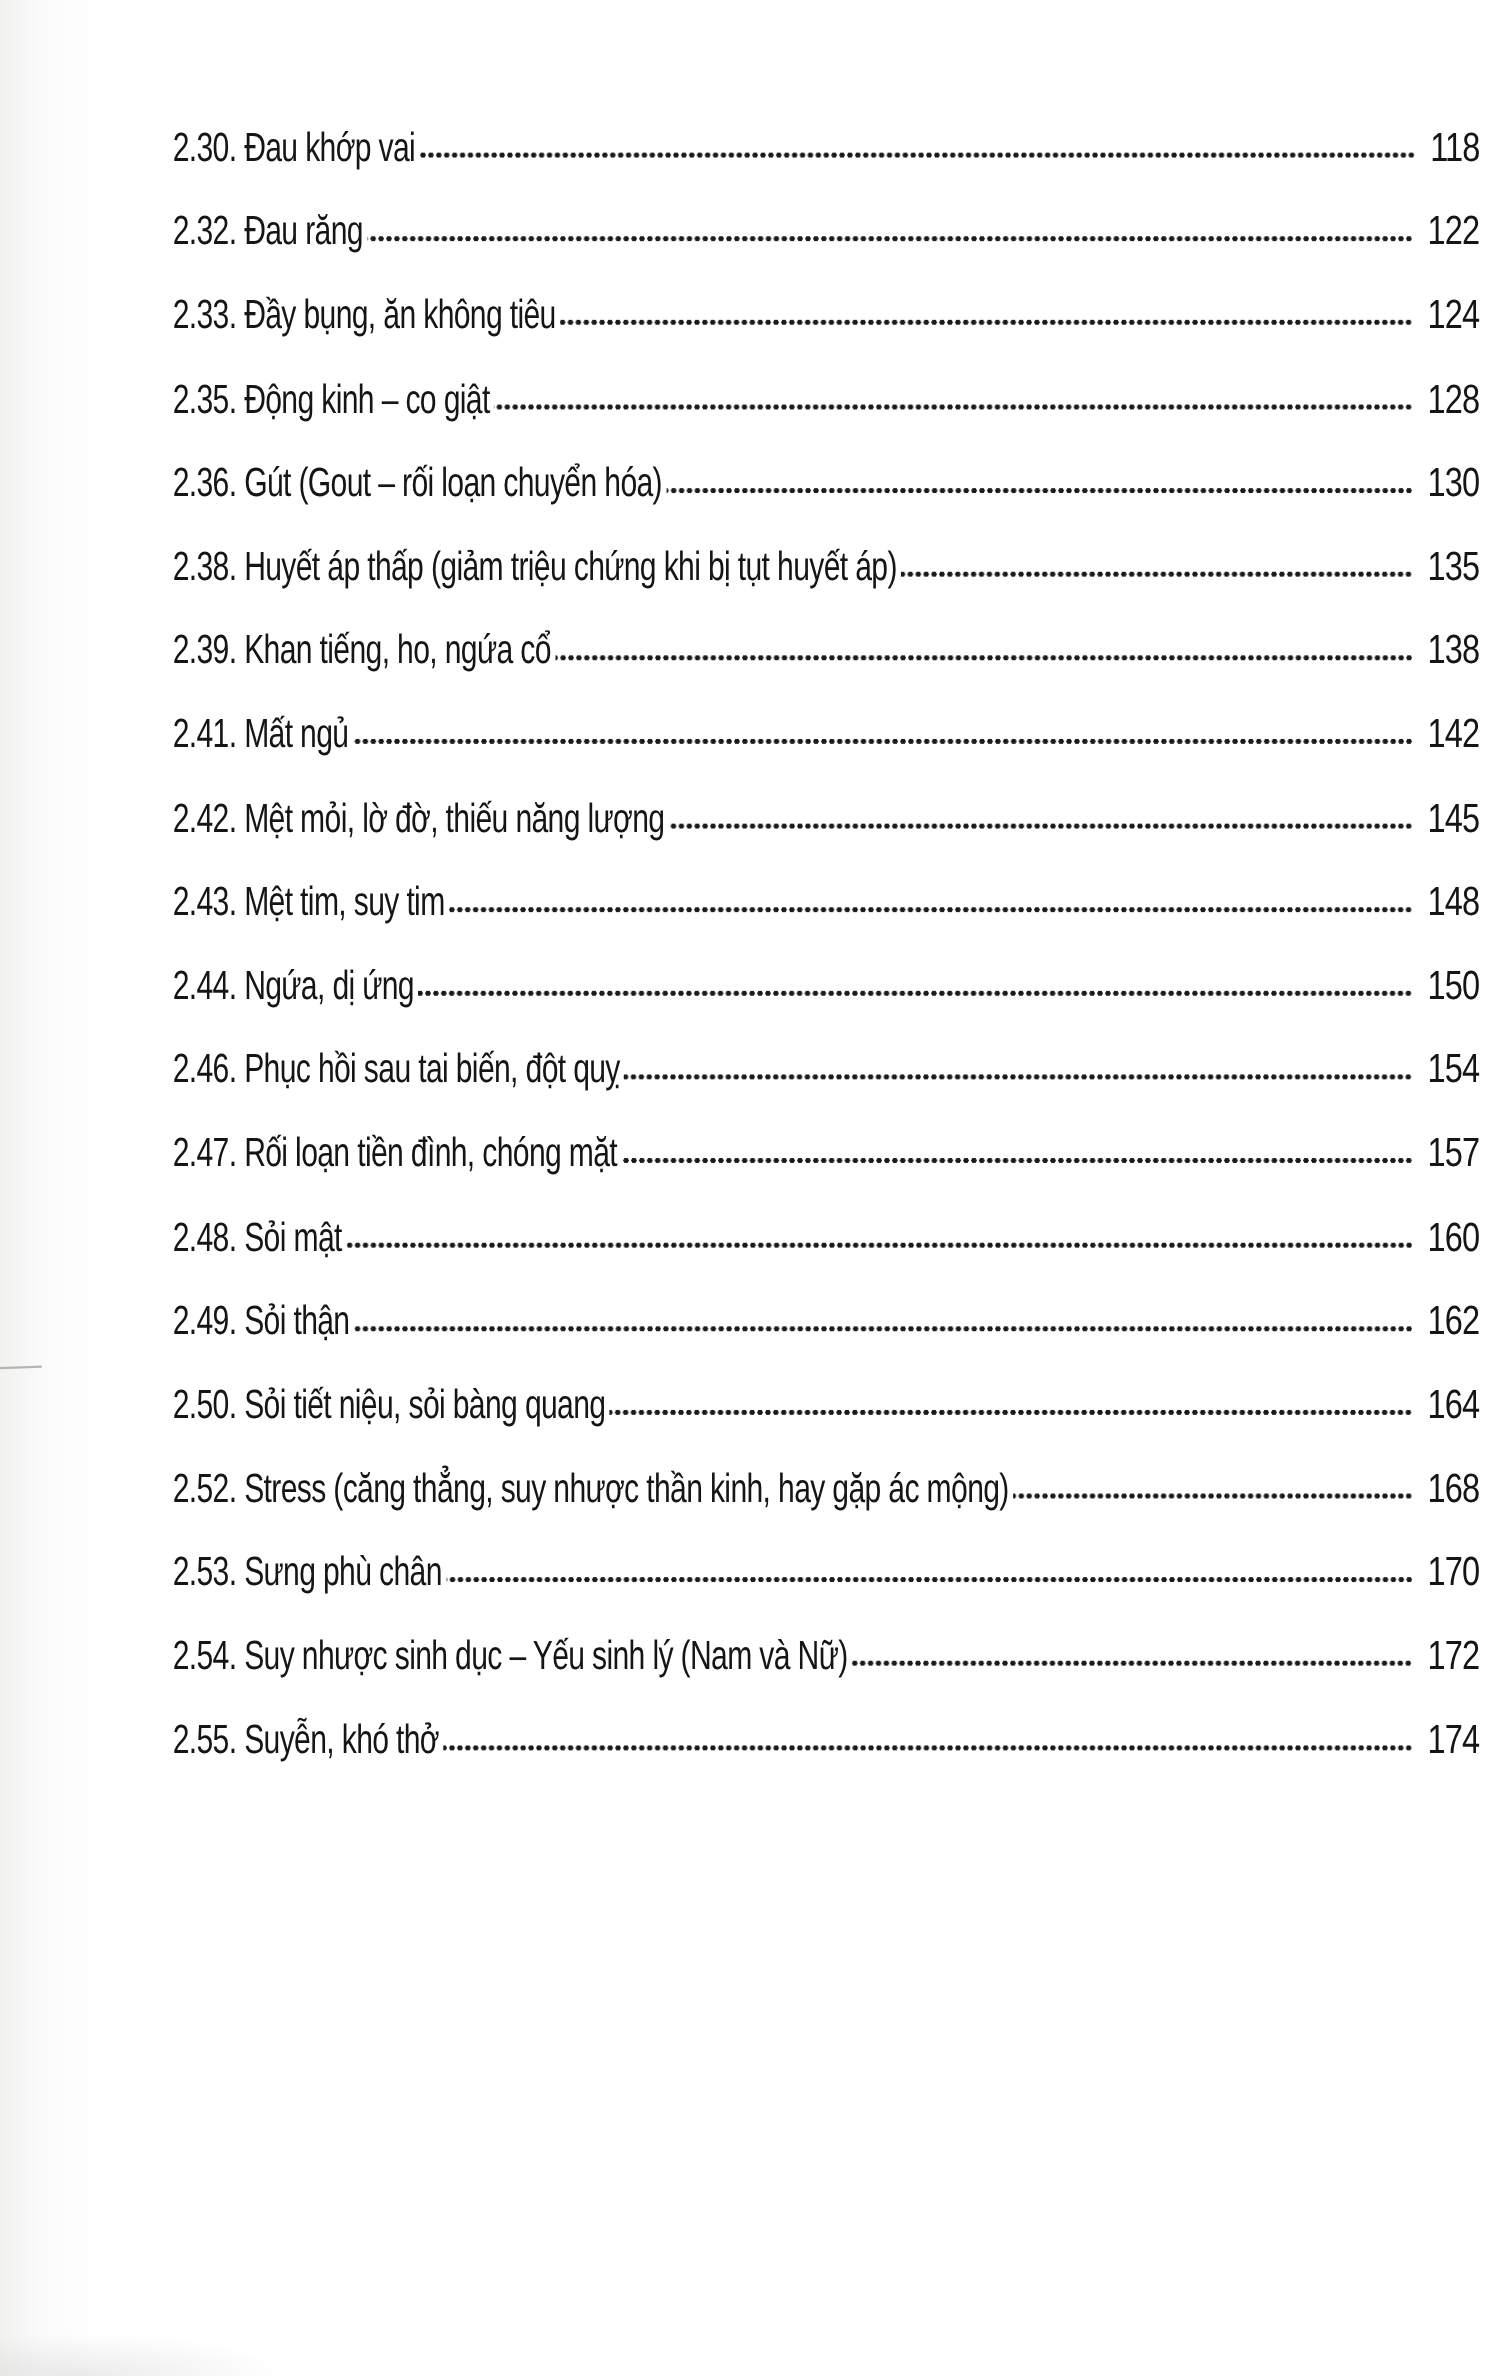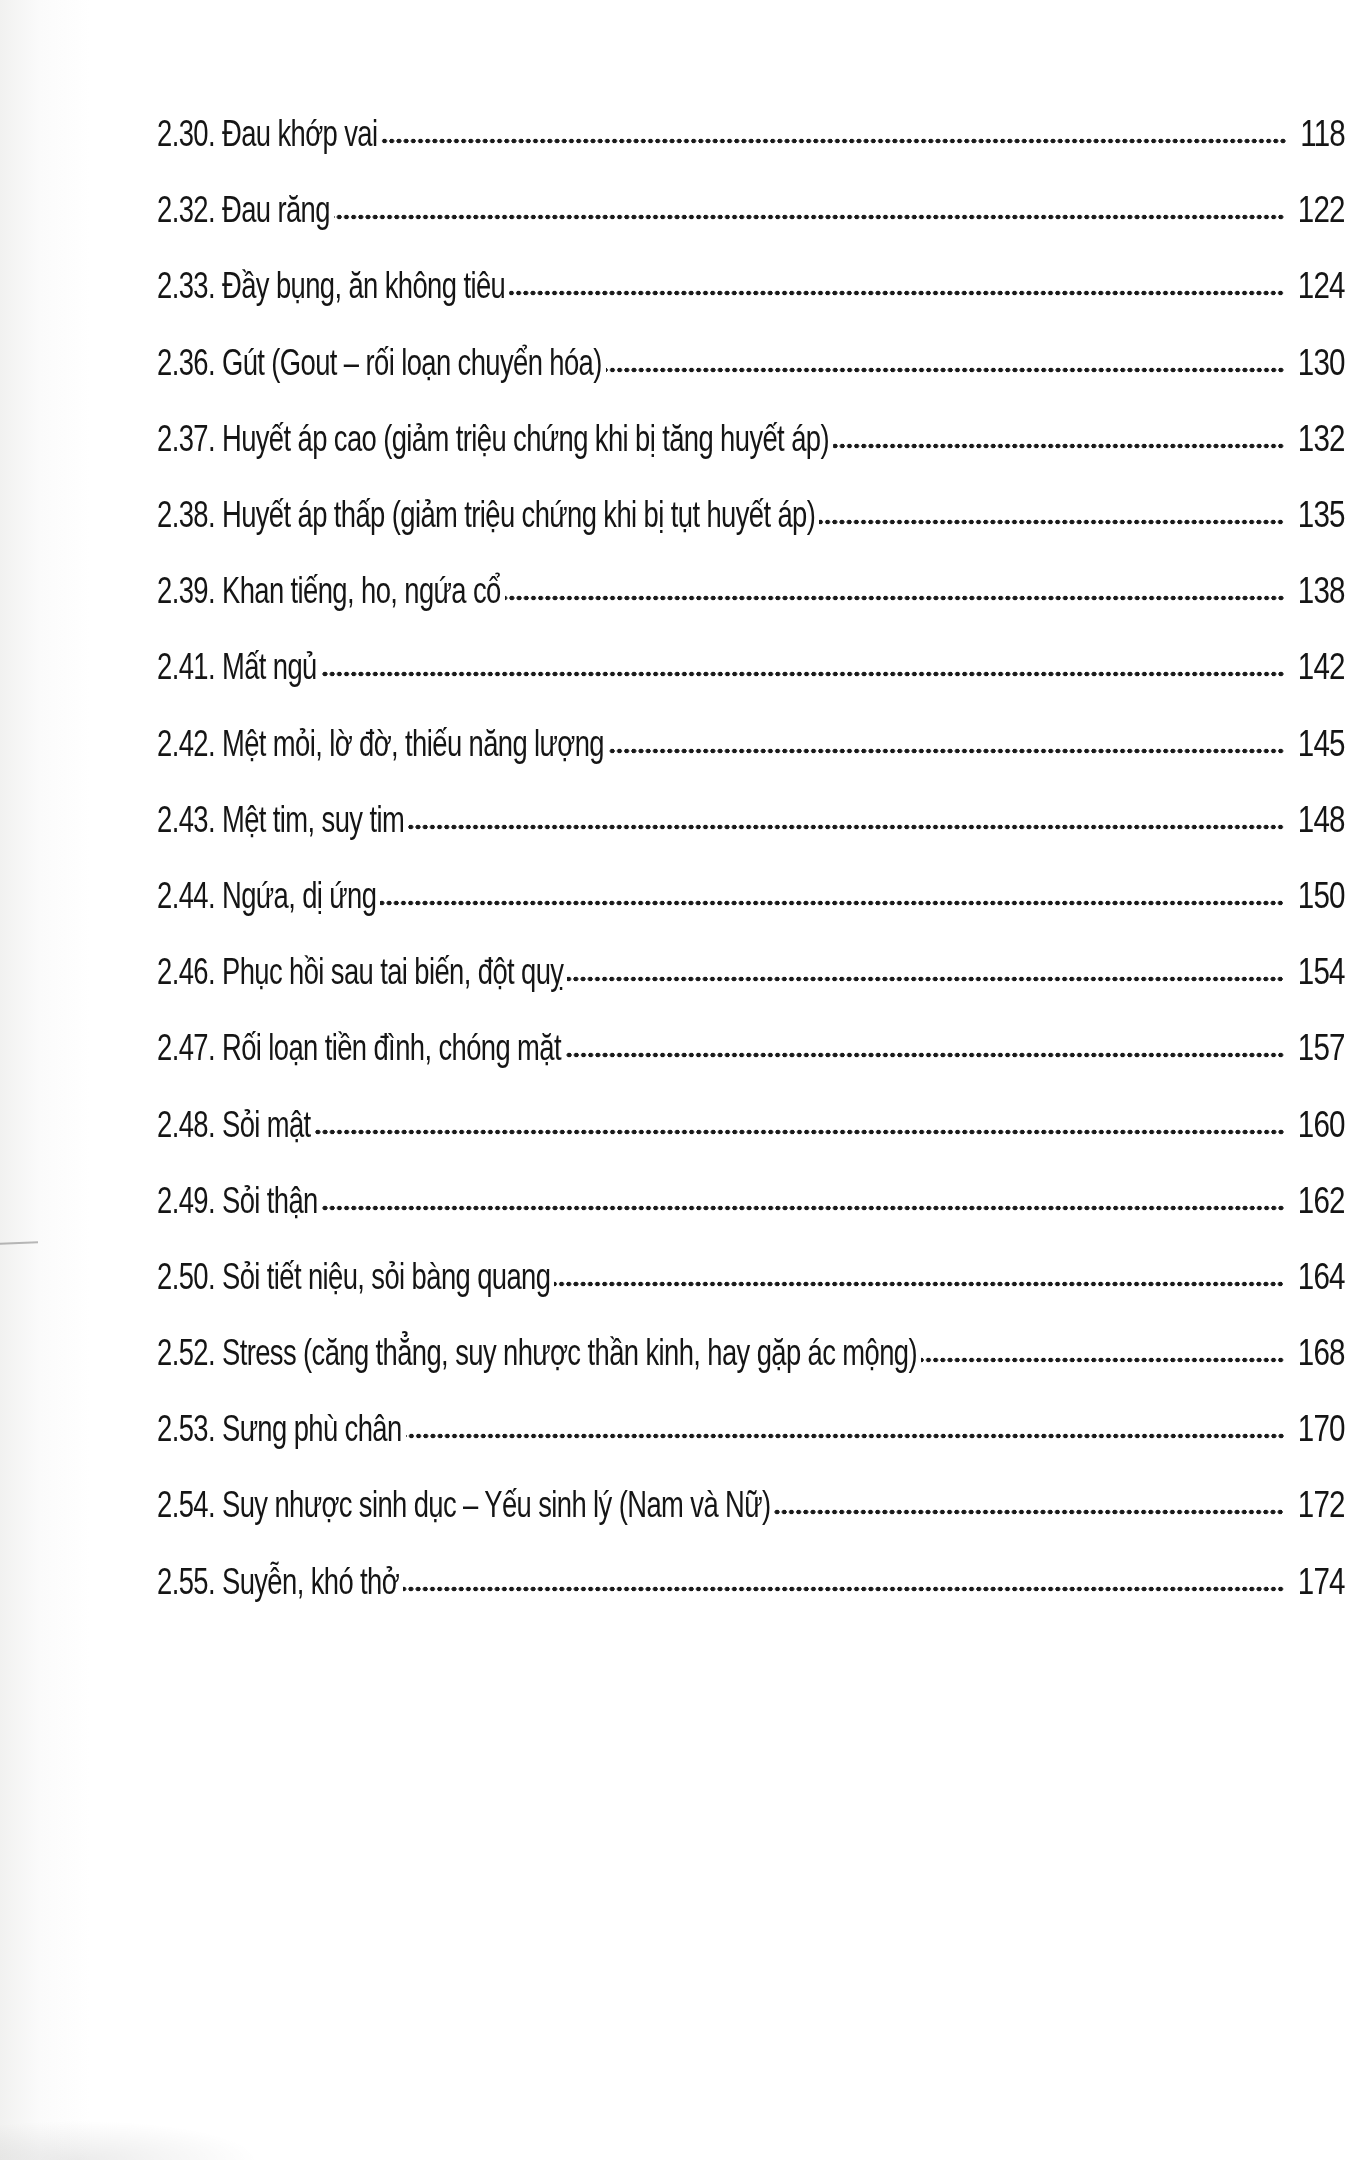--- a/index.html
+++ b/index.html
@@ -115,30 +115,30 @@
       </li>
     <li class="toc-entry">
         <div class="entry-inner">
           <span class="entry-title" style="transform: scaleX(0.74); margin-right: -122.334px;"><span class="entry-number">2.33.</span> <span>Đầy bụng, ăn không tiêu</span></span>
           <span class="leader"></span>
           <span class="entry-page" style="transform: scaleX(0.8); transform-origin: right bottom;">124</span>
         </div>
       </li>
     <li class="toc-entry">
         <div class="entry-inner">
+          <span class="entry-title" style="transform: scaleX(0.74); margin-right: -101.229px;"><span class="entry-number">2.35.</span> <span>Động kinh – co giật</span></span>
+          <span class="leader"></span>
+          <span class="entry-page" style="transform: scaleX(0.8); transform-origin: right bottom;">128</span>
+        </div>
+      </li>
+    <li class="toc-entry">
+        <div class="entry-inner">
           <span class="entry-title" style="transform: scaleX(0.74); margin-right: -156.276px;"><span class="entry-number">2.36.</span> <span>Gút (Gout – rối loạn chuyển hóa)</span></span>
           <span class="leader"></span>
           <span class="entry-page" style="transform: scaleX(0.8); transform-origin: right bottom;">130</span>
-        </div>
-      </li>
-    <li class="toc-entry">
-        <div class="entry-inner">
-          <span class="entry-title" style="transform: scaleX(0.74); margin-right: -236.092px;"><span class="entry-number">2.37.</span> <span>Huyết áp cao (giảm triệu chứng khi bị tăng huyết áp)</span></span>
-          <span class="leader"></span>
-          <span class="entry-page" style="transform: scaleX(0.8); transform-origin: right bottom;">132</span>
         </div>
       </li>
     <li class="toc-entry">
         <div class="entry-inner">
           <span class="entry-title" style="transform: scaleX(0.74); margin-right: -231.278px;"><span class="entry-number">2.38.</span> <span>Huyết áp thấp (giảm triệu chứng khi bị tụt huyết áp)</span></span>
           <span class="leader"></span>
           <span class="entry-page" style="transform: scaleX(0.8); transform-origin: right bottom;">135</span>
         </div>
       </li>
     <li class="toc-entry">

